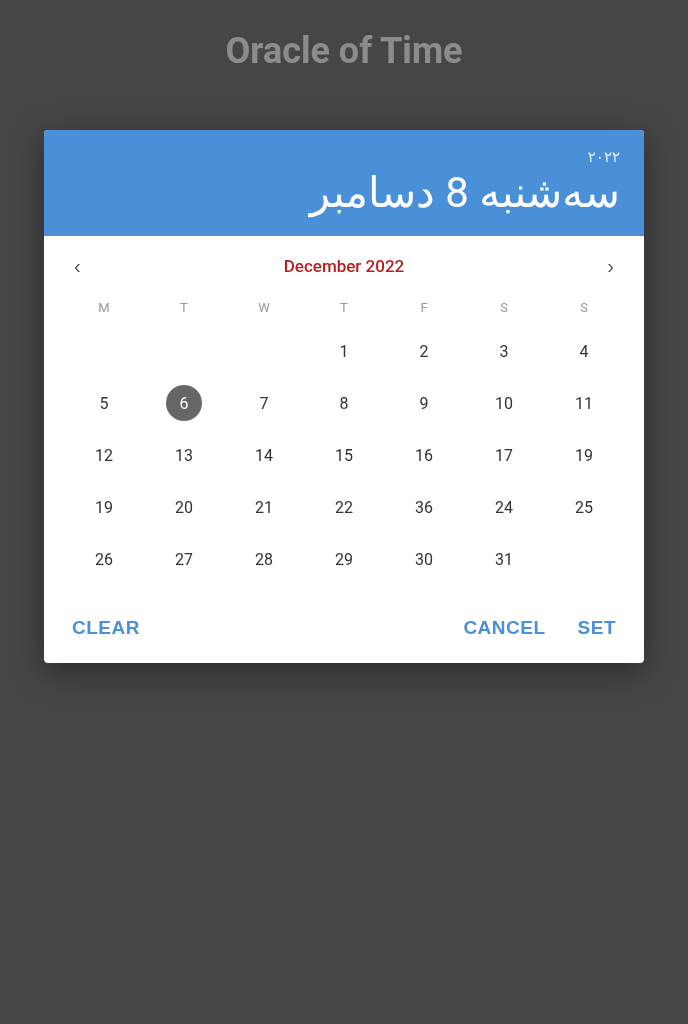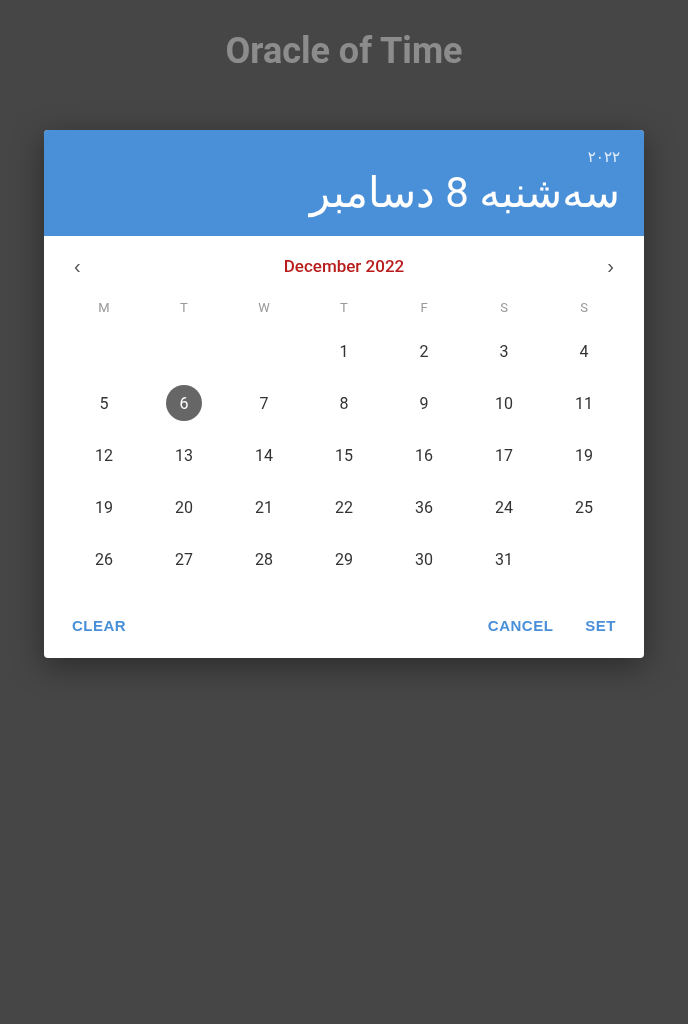--- a/index.html
+++ b/index.html
@@ -150,21 +150,21 @@
       align-items: center;
       justify-content: space-between;
       padding: 18px 24px 18px 24px;
       margin-top: 8px;
     }
 
     .footer-btn {
       background: none;
       border: none;
       cursor: pointer;
-      font-size: 15px;
+      font-size: 19px;
       font-weight: 600;
       color: #4a90d9;
       letter-spacing: 0.5px;
       padding: 6px 4px;
       text-transform: uppercase;
     }
 
     .footer-right {
       display: flex;
       gap: 24px;

